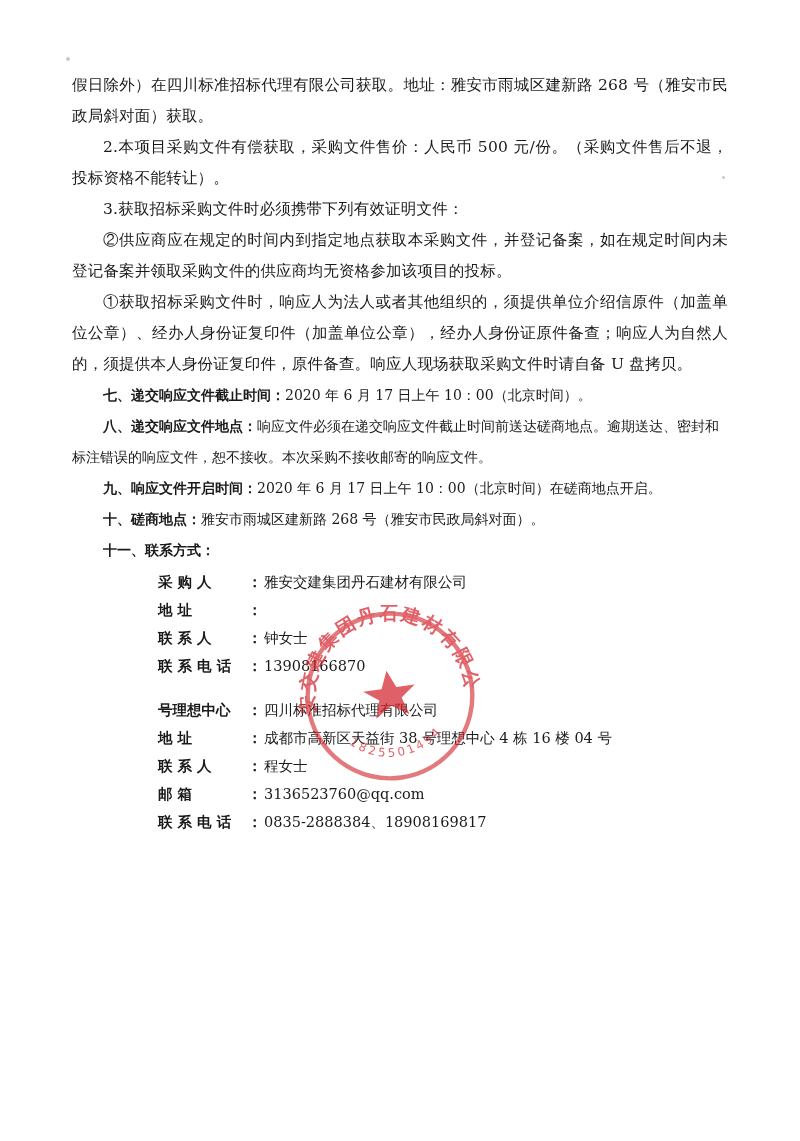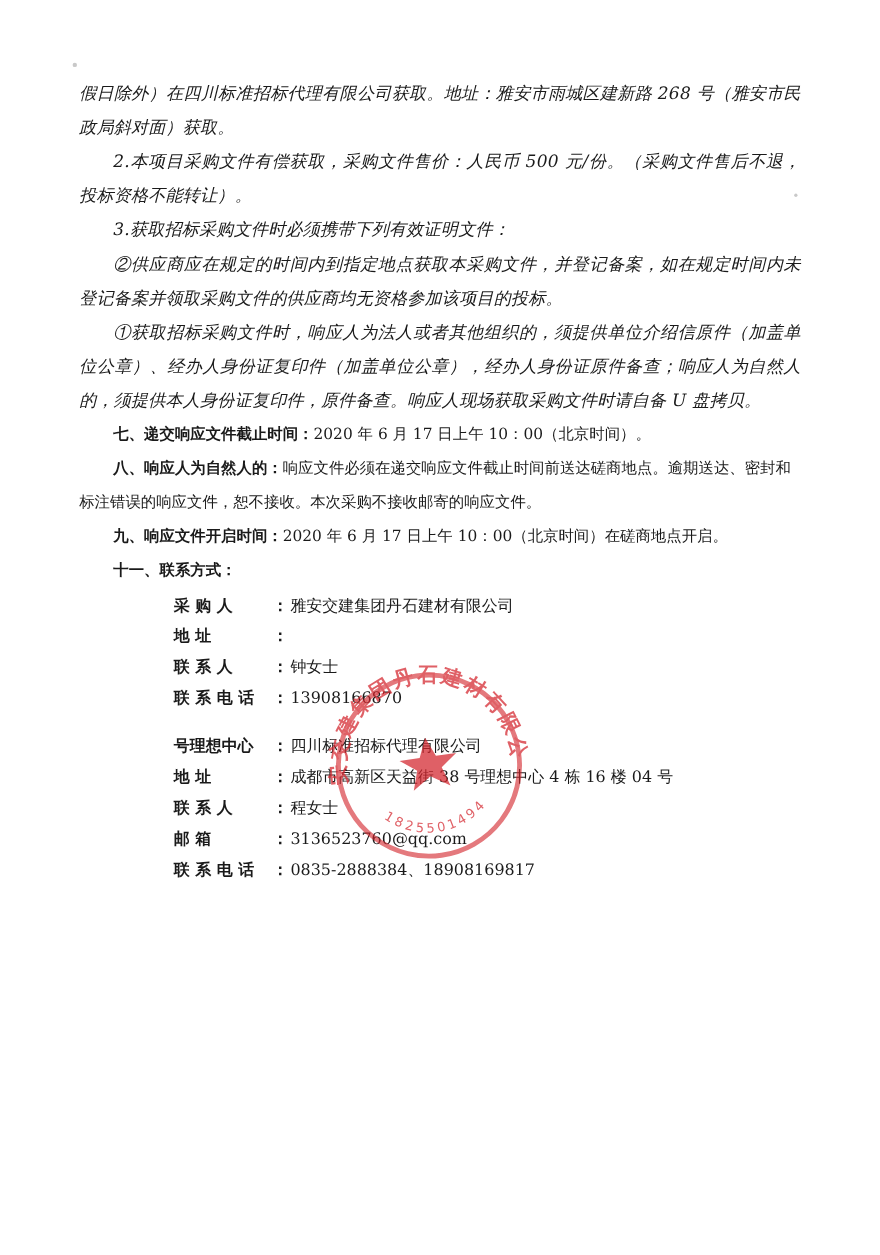--- a/index.html
+++ b/index.html
@@ -23,21 +23,20 @@
     left: 72px;
     top: 70px;
     width: 656px;
   }
   .para {
     font-size: 15.5px;
     line-height: 31px;
     text-align: justify;
     margin: 0;
     letter-spacing: 0.2px;
-    font-style: italic;
   }
   .indent {
     text-indent: 31px;
   }
   .section-head {
     font-size: 14px;
     line-height: 31px;
     margin: 0;
     text-indent: 31px;
   }
@@ -108,24 +107,25 @@
     <p class="para indent">2.本项目采购文件有偿获取，采购文件售价：人民币 500 元/份。（采购文件售后不退，投标资格不能转让）。</p>
 
     <p class="para indent">3.获取招标采购文件时必须携带下列有效证明文件：</p>
 
     <p class="para indent">②供应商应在规定的时间内到指定地点获取本采购文件，并登记备案，如在规定时间内未登记备案并领取采购文件的供应商均无资格参加该项目的投标。</p>
 
     <p class="para indent">①获取招标采购文件时，响应人为法人或者其他组织的，须提供单位介绍信原件（加盖单位公章）、经办人身份证复印件（加盖单位公章），经办人身份证原件备查；响应人为自然人的，须提供本人身份证复印件，原件备查。响应人现场获取采购文件时请自备 U 盘拷贝。</p>
 
     <p class="section-head"><span class="lead">七、递交响应文件截止时间：</span><span>2020 年 6 月 17 日上午 10：00（北京时间）。</span></p>
 
-    <p class="section-head"><span class="lead">八、响应人为自然人的：</span><span>响应文件必须在递交响应文件截止时间前送达磋商地点。逾期送达、密封和标注错误的响应文件，恕不接收。本次采购不接收邮寄的响应文件。</span></p>
+    <p class="section-head"><span class="lead">八、递交响应文件地点：</span><span>响应文件必须在递交响应文件截止时间前送达磋商地点。逾期送达、密封和标注错误的响应文件，恕不接收。本次采购不接收邮寄的响应文件。</span></p>
 
     <p class="section-head"><span class="lead">九、响应文件开启时间：</span><span>2020 年 6 月 17 日上午 10：00（北京时间）在磋商地点开启。</span></p>
 
+    <p class="section-head"><span class="lead">十、磋商地点：</span><span>雅安市雨城区建新路 268 号（雅安市民政局斜对面）。</span></p>
 
     <p class="section-head"><span class="lead">十一、联系方式：</span></p>
 
     <div class="contact-block">
       <div class="contact-row">
         <span class="c-label b">
             <span>采 购 人</span>
             <span>：</span>
           </span>
         <span class="c-val">雅安交建集团丹石建材有限公司</span>

